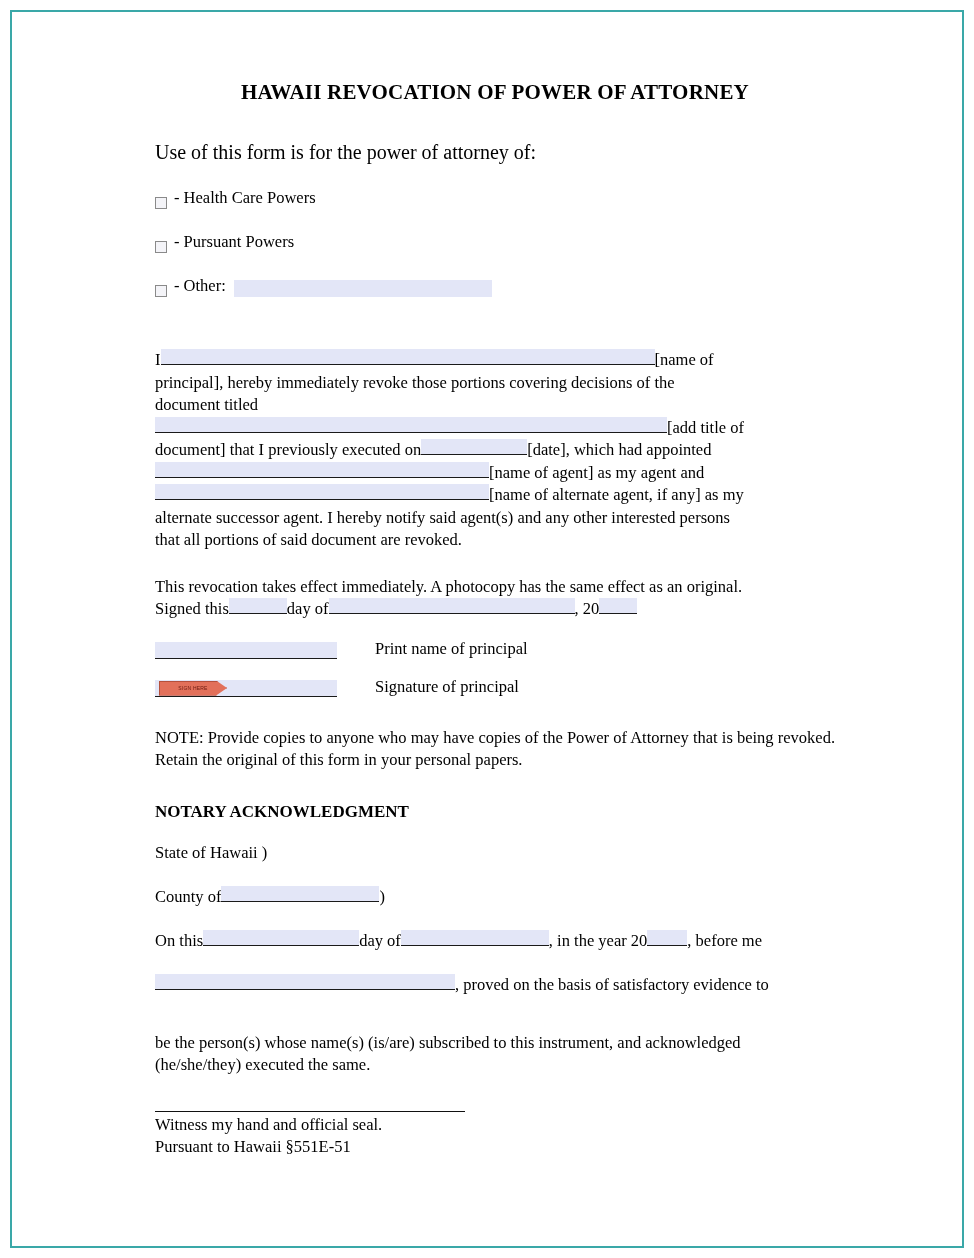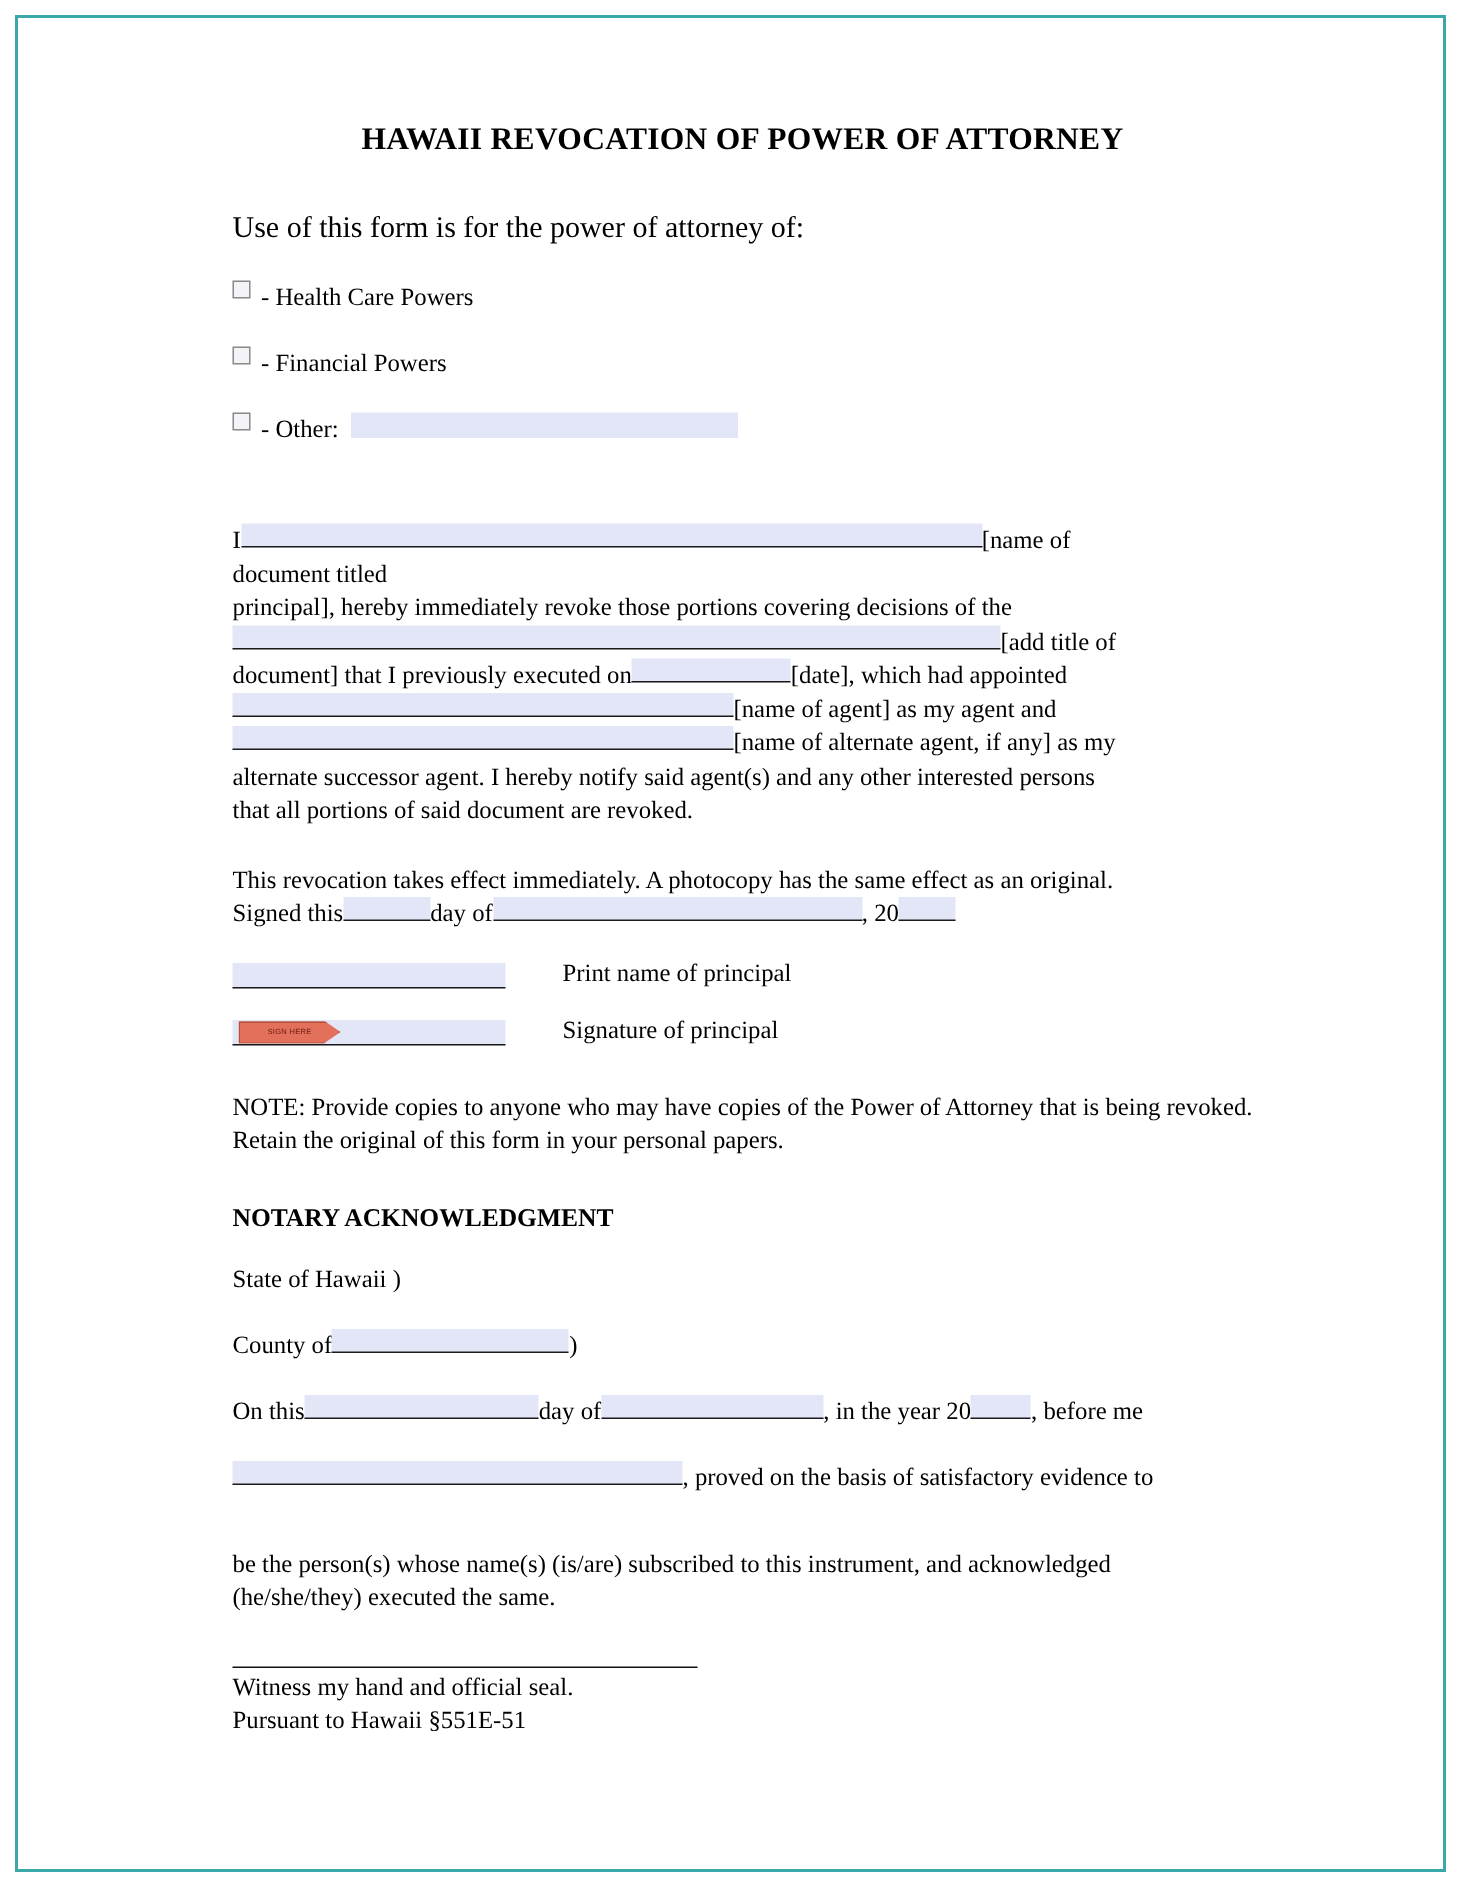--- a/index.html
+++ b/index.html
@@ -46,21 +46,21 @@
     font-size: 20px;
     line-height: 22px;
     color: #000;
     margin: 0;
   }
   .spacer-24 { height: 24px; }
   .spacer-30 { height: 30px; }
 
   .check-row {
     display: flex;
-    align-items: flex-start;
+    align-items: flex-end;
     font-size: 16.5px;
     line-height: 22px;
     margin-bottom: 22px;
     color: #000;
   }
   .checkbox {
     width: 10px;
     height: 10px;
     border: 1px solid #8a8a8a;
     background: #f4f4f8;
@@ -168,37 +168,37 @@
 
       <div class="spacer-24"></div>
 
       <div class="check-row">
         <span class="checkbox"></span>
         <span>- Health Care Powers</span>
       </div>
 
       <div class="check-row">
         <span class="checkbox"></span>
-        <span>- Financial Powers</span>
+        <span>- Pursuant Powers</span>
       </div>
 
       <div class="check-row">
         <span class="checkbox"></span>
         <span>- Other:</span>
         <span class="fill-noline" style="width:258px; margin-left:8px;"></span>
       </div>
 
       <div class="spacer-30"></div>
 
       <div class="body-block">
         <div class="line-run">
           <span>I</span><span class="fill" style="width:494px;"></span><span>[name of</span>
         </div>
+        <div>principal], hereby immediately revoke those portions covering decisions of the</div>
         <div>document titled</div>
-        <div>principal], hereby immediately revoke those portions covering decisions of the</div>
         <div class="line-run">
           <span class="fill" style="width:512px;"></span><span>[add title of</span>
         </div>
         <div class="line-run">
           <span>document] that I previously executed on</span><span class="fill" style="width:106px;"></span><span>[date], which had appointed</span>
         </div>
         <div class="line-run">
           <span class="fill" style="width:334px;"></span><span>[name of agent] as my agent and</span>
         </div>
         <div class="line-run">

